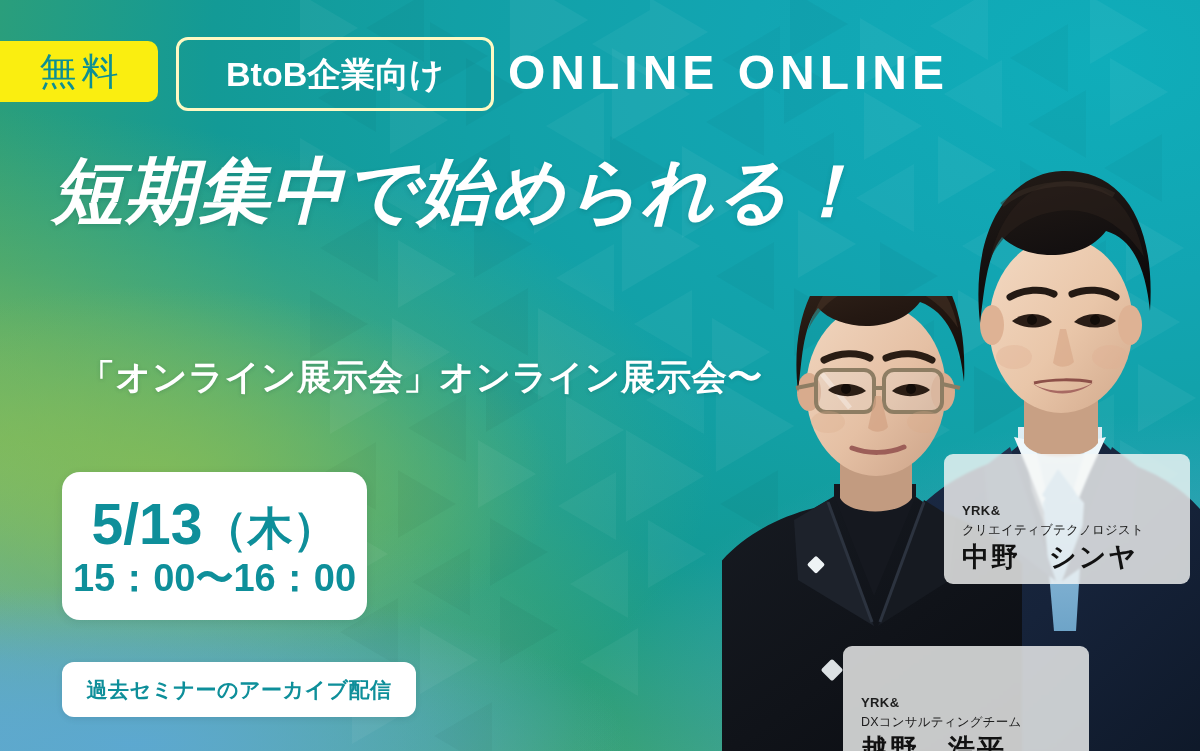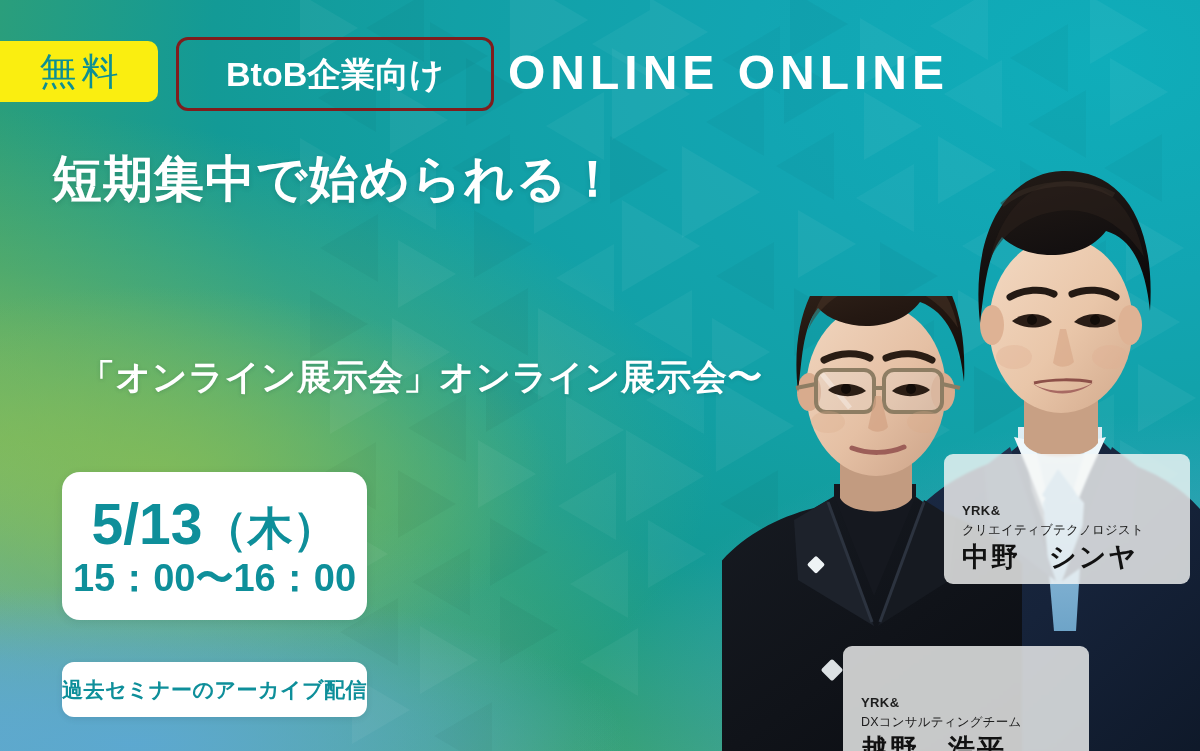--- a/index.html
+++ b/index.html
@@ -45,36 +45,37 @@
     position:absolute;left:0;top:41px;width:158px;height:61px;
     background:#faee10;border-radius:0 10px 10px 0;
     display:flex;align-items:center;justify-content:center;
   }
   .free-badge span{
     color:#0d8f93;font-size:37px;font-weight:400;letter-spacing:5px;
     padding-left:5px;line-height:1;
   }
   .btob-box{
     position:absolute;left:176px;top:37px;width:312px;height:68px;
-    border:3px solid #7f1d1d;border-radius:12px;
+    border:3px solid #fef9c3;border-radius:12px;
     display:flex;align-items:center;justify-content:center;
   }
   .btob-box span{
     color:#ffffff;font-size:34px;font-weight:700;letter-spacing:0px;line-height:1;
   }
   .online-seminar{
     position:absolute;left:508px;top:44px;
     color:#ffffff;font-size:48px;font-weight:700;letter-spacing:5px;line-height:1.2;
   }
   
   .headline{
     position:absolute;left:52px;top:150px;width:840px;
-    color:#ffffff;font-size:50px;font-weight:700;line-height:1.16;
+    color:#ffffff;font-size:72px;font-weight:700;line-height:1.16;
     letter-spacing:1px;
     text-shadow:0 2px 5px rgba(0,60,60,.18);
+    font-style:italic;
   }
   .headline .ln{display:block;white-space:nowrap;}
   .headline .ln2{padding-left:4px;}
   
   .subtitle{
     position:absolute;left:56px;top:352px;width:700px;
     color:#ffffff;font-size:35px;font-weight:700;line-height:1.42;
     letter-spacing:0.5px;
     text-shadow:0 1px 4px rgba(0,60,60,.2);
   }
@@ -91,21 +92,21 @@
     color:#0e8f9a;font-size:57px;font-weight:700;line-height:1;
     letter-spacing:0px;white-space:nowrap;margin-bottom:6px;
   }
   .date-main .dow{font-size:45px;}
   .date-time{
     color:#0e8f9a;font-size:38px;font-weight:700;line-height:1;
     letter-spacing:0px;white-space:nowrap;
   }
   
   .archive-pill{
-    position:absolute;left:62px;top:662px;width:305px;height:55px;
+    position:absolute;left:62px;top:662px;width:354px;height:55px;
     background:#ffffff;border-radius:12px;
     display:flex;align-items:center;justify-content:center;
     box-shadow:0 2px 6px rgba(0,40,60,.10);
   }
   .archive-pill span{
     color:#0e8f9a;font-size:21px;font-weight:700;letter-spacing:0.5px;white-space:nowrap;
   }
   
   .photo{position:absolute;overflow:hidden;}
   

